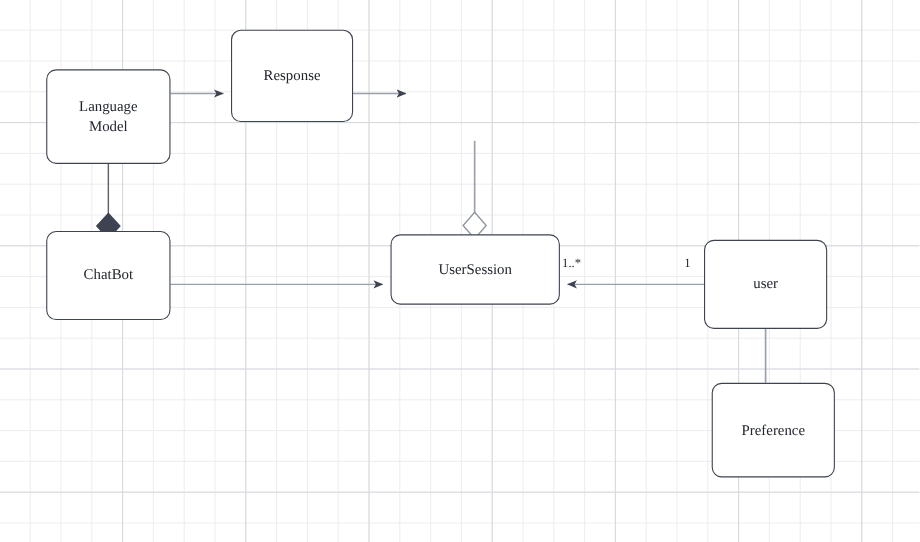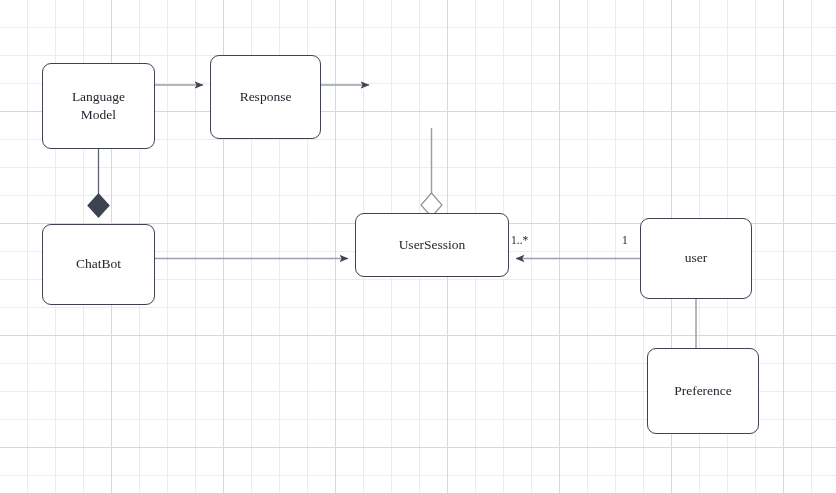--- a/index.html
+++ b/index.html
@@ -107,26 +107,26 @@
     <g>
       <line x1="696" y1="299" x2="696" y2="348" stroke="#9aa0ab" stroke-width="1.5"></line>
     </g>
   </svg>
 
   <div class="node" style="left:42px; top:42px; width:113px; height:86px;margin-top:21px;">
     <span class="node-label">Language
 Model</span>
   </div>
 
-  <div class="node" style="left:210px; top:55px; width:111px; height:84px;">
+  <div class="node" style="left:210px; top:27px; width:111px; height:84px;">
     <span class="node-label">Response</span>
   </div>
 
 
-  <div class="node" style="left:42px; top:224px; width:113px; height:81px;">
+  <div class="node" style="left:42px; top:210px; width:113px; height:81px;">
     <span class="node-label">ChatBot</span>
   </div>
 
   <div class="node" style="left:355px; top:213px; width:154px; height:64px;">
     <span class="node-label">UserSession</span>
   </div>
 
   <div class="node" style="left:640px; top:218px; width:112px; height:81px;">
     <span class="node-label">user</span>
   </div>

